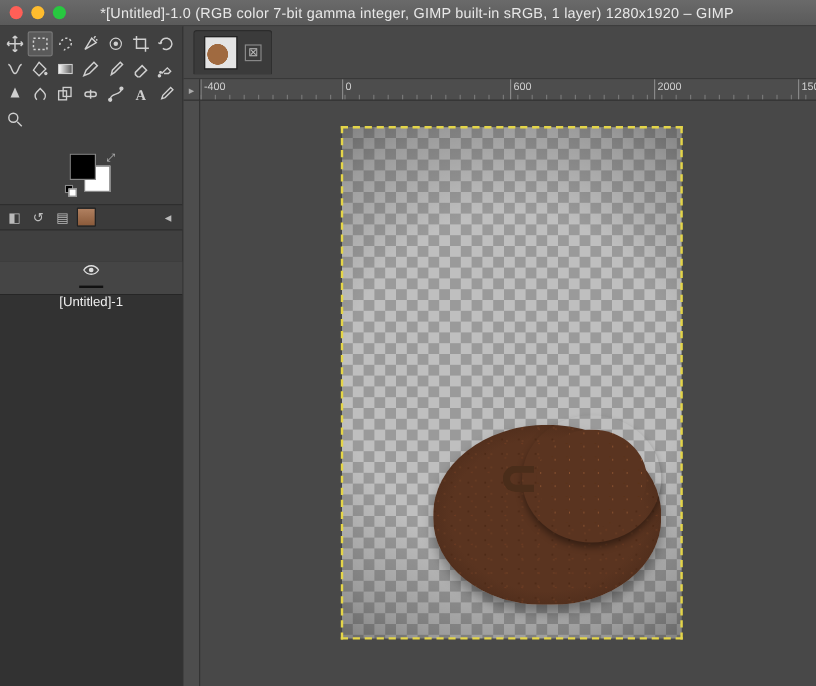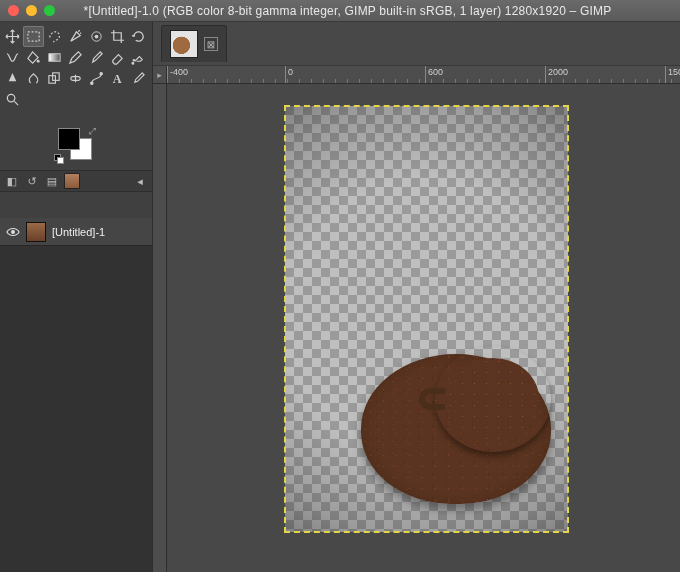--- a/index.html
+++ b/index.html
@@ -65,20 +65,21 @@
   .optrow .thumb { width:18px; height:16px; background:linear-gradient(#b08060,#8a5a3a); border:1px solid #222; border-radius:1px;}
   .layerspanel {
     position: absolute; top: 196px; left:0; right:0; bottom:0;
     background: #323232;
   }
   .layerrow {
     height: 28px; display:flex; align-items:center; gap:6px;
     padding: 0 6px;
     background:#454545;
     border-bottom:1px solid #262626;
+    flex-direction:column;
   }
   .layerrow .eye { width:14px; height:14px; color:#ddd;}
   .layerrow .lthumb { width:20px; height:20px; background:linear-gradient(#9a6a48,#6a4028); border:1px solid #111;}
   .layerrow .lname { font-size:11px; color:#eee;}
   
   .main {
     position:absolute; top:22px; left:153px; right:0; bottom:0;
     background:#484848;
   }
   .tabbar {
@@ -165,21 +166,21 @@
 </style>
 </head>
 <body>
 
 <div class="titlebar">
   <div class="traffic">
     <span style="background:#ff5f57"></span>
     <span style="background:#febc2e"></span>
     <span style="background:#28c840"></span>
   </div>
-  <div class="title-text">*[Untitled]-1.0 (RGB color 8-bit gamma integer, GIMP built-in sRGB, 1 layer) 1280x1920 – GIMP</div>
+  <div class="title-text">*[Untitled]-1.0 (RGB color 7-bit gamma integer, GIMP built-in sRGB, 1 layer) 1280x1920 – GIMP</div>
 </div>
 
 <div class="leftcol">
   <div class="toolbox">
 
     <div class="tool">
         <svg viewBox="0 0 16 16" fill="none" stroke="currentColor" stroke-width="1.3">
           <path d="M8 1v14M1 8h14M8 1l-2 2M8 1l2 2M8 15l-2-2M8 15l2-2M1 8l2-2M1 8l2 2M15 8l-2-2M15 8l-2 2"></path>
         </svg>
       </div>

